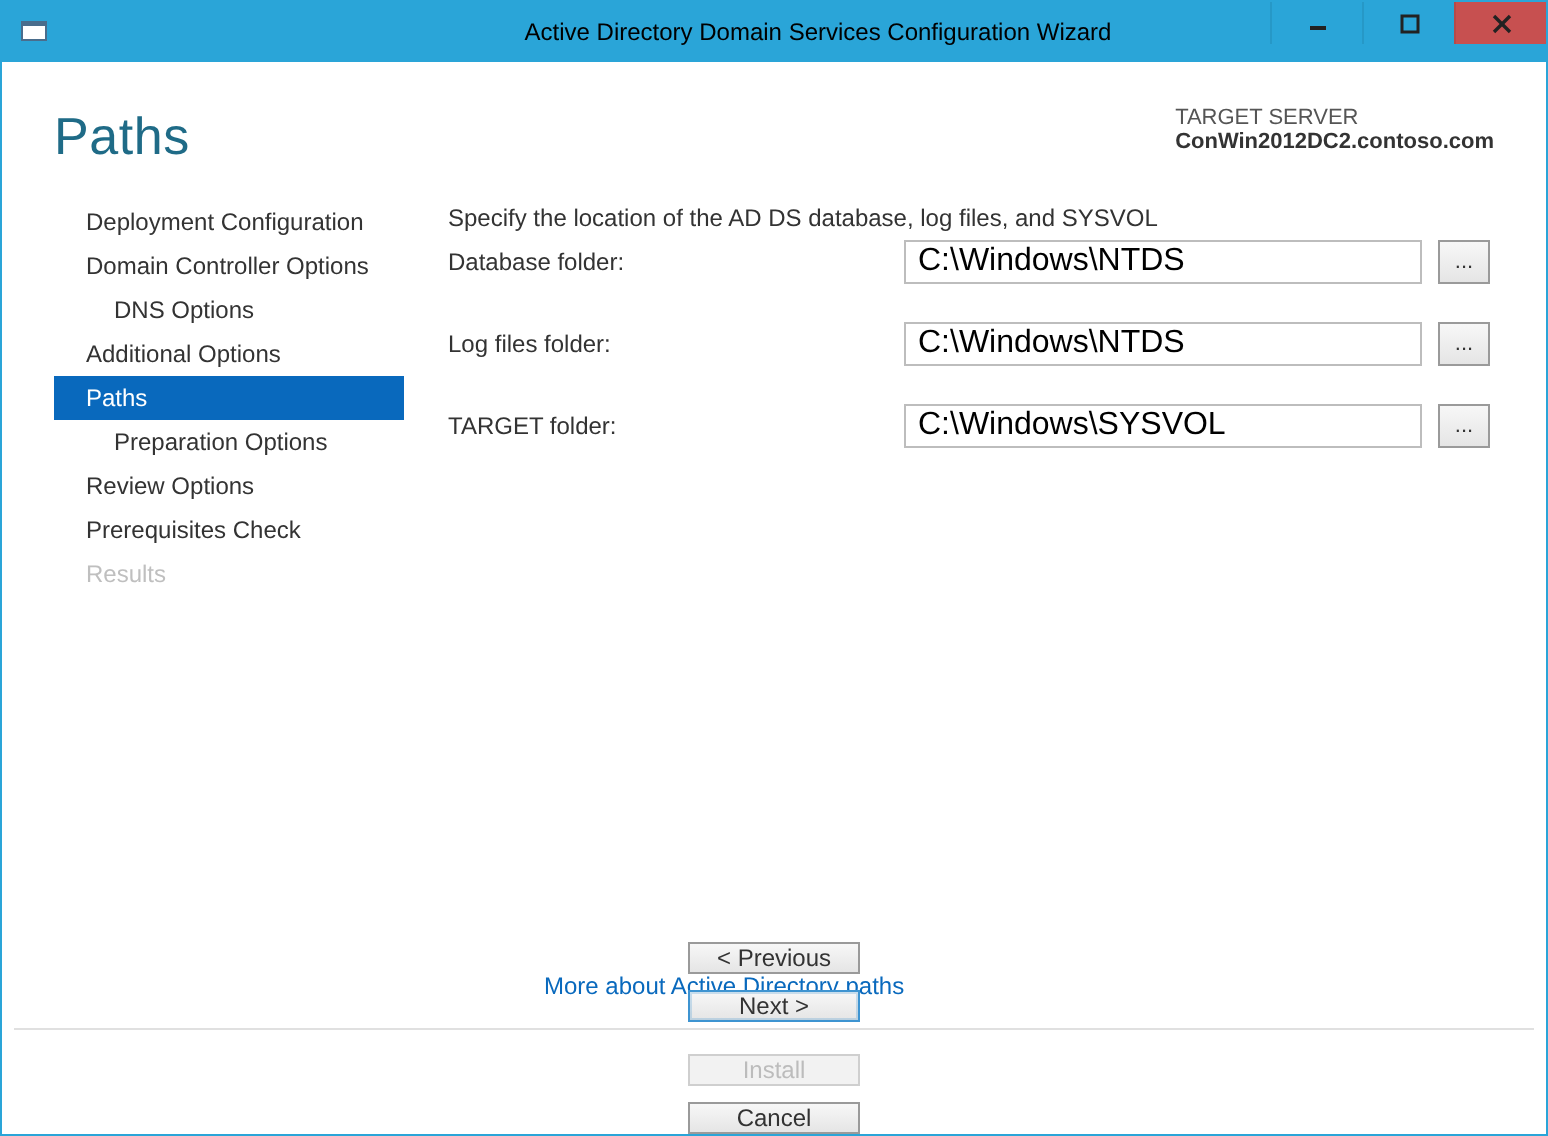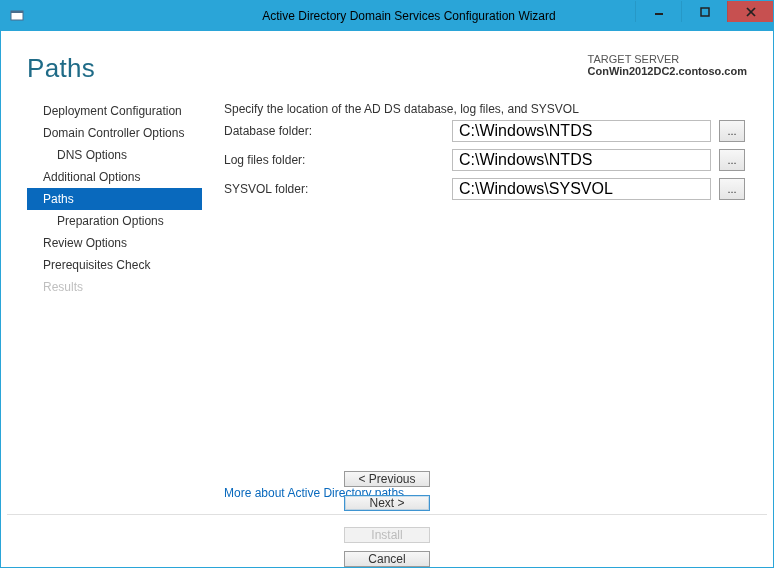--- a/index.html
+++ b/index.html
@@ -19,26 +19,26 @@
   .target .label { font-weight:400; }
   .target .name { font-weight:600; color:#333; }
   .content { flex:1; display:flex; padding:0 10px 0 26px; overflow:hidden; }
   .nav { width:175px; padding-top:6px; }
   .nav-item { padding:4px 10px 4px 16px; font-size:12px; color:#333; cursor:default; white-space:nowrap; }
   .nav-item.indent1 { padding-left:30px; }
   .nav-item.selected { background:#0969bd; color:#fff; }
   .nav-item.disabled { color:#bfbfbf; }
   .pane { flex:1; display:flex; flex-direction:column; padding:8px 18px 0 22px; }
   .instruction { font-size:12px; color:#333; margin-bottom:4px; }
-  .form-rows { display:flex; flex-direction:column; gap:7px; }
+  .form-rows { display:flex; flex-direction:column; gap:19px; }
   .form-row { display:flex; align-items:center; gap:8px; }
   .form-row .fld-label { width:220px; font-size:12px; color:#333; }
   .form-row input[type=text] { flex:1; height:22px; border:1px solid #bdbdbd; padding:0 6px; font-size:16px; background:#fff; }
   .browse-btn { width:26px; height:22px; border:1px solid #9a9a9a; background:linear-gradient(#f7f7f7,#e5e5e5); display:flex; align-items:center; justify-content:center; font-size:11px; color:#333; padding:0; }
-  .pane-link { margin-top:auto; padding-bottom:14px; color:#0969bd; font-size:12px; }
+  .pane-link { margin-top:auto; padding-bottom:14px; color:#0969bd; font-size:12px;margin-left:48px; }
   .pane-link a { color:#0969bd; text-decoration:none; cursor:pointer; }
   .sep { height:1px; background:#e0e0e0; margin:0 6px; }
   .footer { height:52px; display:flex; align-items:center; justify-content:flex-end; gap:8px; padding:0 16px;flex-direction:column; }
   .btn { min-width:86px; height:24px; border:1px solid #9a9a9a; background:linear-gradient(#f7f7f7,#e5e5e5); font-size:12px; color:#333; padding:0 10px; }
   .btn.default { border:1.5px solid #3e94d1; box-shadow:0 0 0 1px rgba(62,148,209,0.25) inset; }
   .btn:disabled { color:#bcbcbc; border-color:#cfcfcf; background:#f2f2f2; }
 </style>
 </head>
 <body>
 
@@ -102,21 +102,21 @@
             <span class="fld-label">Database folder:</span>
             <input type="text" value="C:\Windows\NTDS" style="">
             <button class="browse-btn">...</button>
           </div>
           <div class="form-row">
             <span class="fld-label">Log files folder:</span>
             <input type="text" value="C:\Windows\NTDS" style="">
             <button class="browse-btn">...</button>
           </div>
           <div class="form-row">
-            <span class="fld-label">SYSVOL folder:</span>
+            <span class="fld-label">TARGET folder:</span>
             <input type="text" value="C:\Windows\SYSVOL" style="">
             <button class="browse-btn">...</button>
           </div>
         </div>
 
         <div class="pane-link">
           <a>More about Active Directory paths</a>
         </div>
       </div>
     </div>

